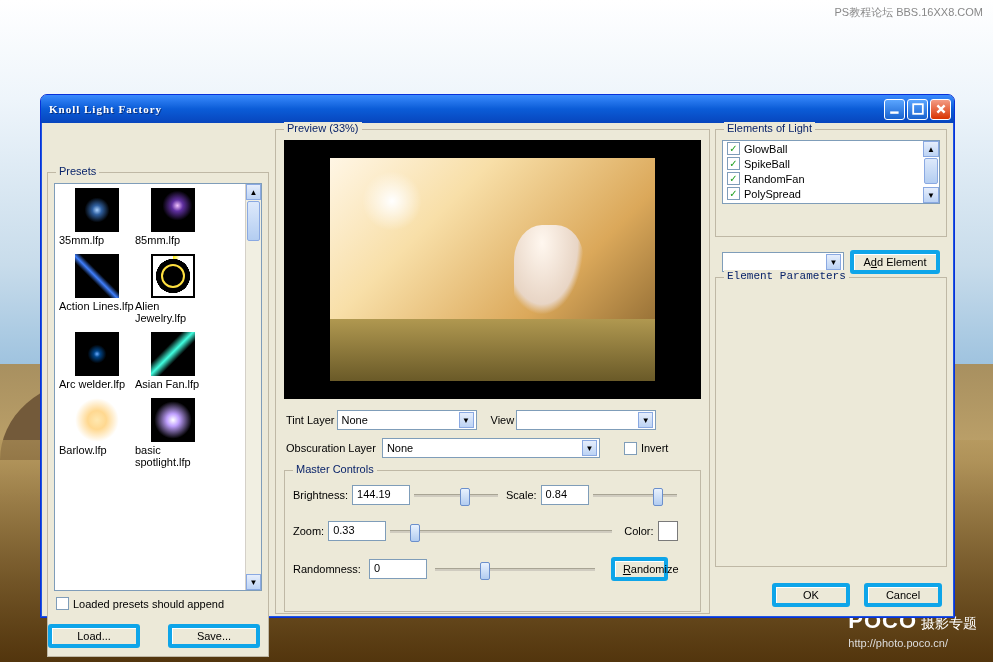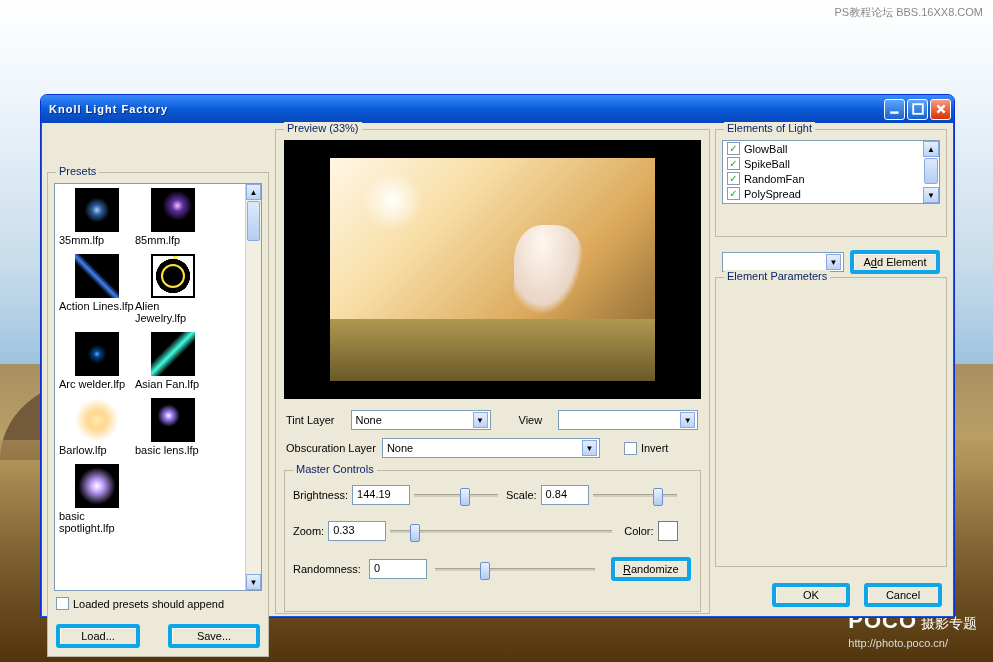--- a/index.html
+++ b/index.html
@@ -18,37 +18,37 @@
 .watermark2 b{font-size:22px;letter-spacing:1px;}
 
 .window{
   position:absolute;left:40px;top:94px;width:915px;height:524px;
   background:#ece9d8;border:1px solid #0831d9;border-radius:7px 7px 0 0;
   box-shadow:0 0 0 1px #1e55e0 inset;
 }
 .titlebar{
   height:28px;background:linear-gradient(to bottom,#3a8bfd 0%,#0b5cd7 50%,#0745bd 100%);
   border-radius:6px 6px 0 0;display:flex;align-items:center;padding:0 3px 0 8px;
-  color:#fff;font-weight:bold;font-family:Liberation Sans, sans-serif;letter-spacing:1px;
+  color:#fff;font-weight:bold;font-family:Liberation Serif, serif;letter-spacing:1px;
 }
 .titlebar .title{flex:1;text-shadow:1px 1px 0 #0a2f7a;}
 .titlebar .wbtn{width:21px;height:21px;margin-left:2px;border:1px solid #fff;border-radius:3px;display:flex;align-items:center;justify-content:center;font-weight:bold;font-family:Arial;cursor:default;}
 .wbtn.min,.wbtn.max{background:linear-gradient(to bottom,#5aa5ff,#1963cf);}
 .wbtn.close{background:linear-gradient(to bottom,#f39c85,#d93300);}
 .wbtn svg{width:12px;height:12px;}
 
 .content{position:absolute;top:30px;left:4px;right:4px;bottom:4px;}
 
 .groupbox{border:1px solid #bfb8a5;position:absolute;background:#ece9d8;}
 .groupbox>.legend{position:absolute;top:-8px;left:8px;background:#ece9d8;padding:0 3px;color:#0a246a;}
 
 .presets{left:2px;top:4px;width:222px;height:485px;margin-top:43px;}
 .preview{left:230px;top:4px;width:435px;height:485px;text-decoration:underline;}
 .elements{left:670px;top:4px;width:232px;height:108px;}
-.elemparams{left:670px;top:152px;width:232px;height:290px;}
+.elemparams{left:670px;top:152px;width:232px;height:290px;font-family:Liberation Mono, monospace;}
 
 .preset-scroll{position:absolute;top:10px;left:6px;right:6px;height:408px;background:#fff;border:1px solid #7f9db9;overflow:hidden;}
 .preset-grid{display:flex;flex-wrap:wrap;gap:0;padding:4px;}
 .preset-item{width:76px;text-align:left;margin-bottom:8px;}
 .preset-thumb{width:44px;height:44px;background:#000;margin:0 auto 2px;display:flex;align-items:center;justify-content:center;}
 .preset-label{font-size:11px;line-height:12px;word-break:break-word;}
 .preset-scroll .scrollbar{position:absolute;top:0;right:0;bottom:0;width:16px;background:#f1efe2;border-left:1px solid #d4d0c8;}
 .scrollbar .sbtn{height:16px;background:linear-gradient(#e6eefc,#bcd3f4);border:1px solid #8aa9e2;display:flex;align-items:center;justify-content:center;font-size:8px;}
 .scrollbar .thumb{position:absolute;top:17px;left:1px;right:1px;height:40px;background:linear-gradient(#dde9fb,#b3cdf1);border:1px solid #8aa9e2;border-radius:2px;}
 
@@ -154,53 +154,49 @@
             </div>
             <div class="preset-item">
               <div class="preset-thumb th-asian"></div>
               <div class="preset-label">Asian Fan.lfp</div>
             </div>
             <div class="preset-item">
               <div class="preset-thumb th-barlow"></div>
               <div class="preset-label">Barlow.lfp</div>
             </div>
             <div class="preset-item">
-              <div class="preset-thumb th-basiclens"></div>
-              <div class="preset-label">basic lens.lfp</div>
-            </div>
-            <div class="preset-item">
               <div class="preset-thumb th-basicspot"></div>
               <div class="preset-label">basic spotlight.lfp</div>
             </div>
           </div>
         <div class="scrollbar">
           <div class="sbtn">▲</div>
           <div class="thumb"></div>
           <div class="sbtn" style="position:absolute;bottom:0;left:0;right:0">▼</div>
         </div>
       </div>
       <div style="position:absolute;left:8px;top:424px" class="checkbox">
         <span class="box"></span>
         <span>Loaded presets should append</span>
       </div>
-      <div class="btn" style="position:absolute;left:8px;bottom:8px;width:84px">Load...</div>
+      <div class="btn" style="position:absolute;left:0;bottom:8px;width:92px">Load...</div>
       <div class="btn" style="position:absolute;right:8px;bottom:8px;width:92px">Save...</div>
     </div>
 
     <div class="groupbox preview">
       <span class="legend">Preview (33%)</span>
       <div class="preview-img">
         <div class="inner">
             <div class="sun"></div>
             <div class="figure"></div>
             <div class="grass"></div>
           </div>
       </div>
 
-      <div style="position:absolute;top:280px;left:10px;display:flex;align-items:center;gap:16px">
+      <div style="position:absolute;top:280px;left:10px;display:flex;align-items:center;gap:2px">
         <span>Tint Layer</span>
         <div class="drop" style="width:140px">
           <span>None</span>
           <span class="caret">▼</span>
         </div>
         <span style="margin-left:12px">View</span>
         <div class="drop" style="width:140px">
           <span></span>
           <span class="caret">▼</span>
         </div>
@@ -247,21 +243,21 @@
           <div style="width:20px;height:20px;background:#fff;border:1px solid #7a7a7a"></div>
         </div>
 
         <div style="position:absolute;top:86px;left:8px;display:flex;align-items:center;gap:8px">
           <span>Randomness:</span>
           <div class="edit" style="width:58px">0</div>
           <div class="slider" style="width:160px">
               <div class="track"></div>
               <div class="hthumb" style="left:45px"></div>
             </div>
-          <div class="btn" style="width:80px;margin-left:8px"><span class="und">R</span><span>andomize</span></div>
+          <div class="btn" style="width:57px;margin-left:8px"><span class="und">R</span><span>andomize</span></div>
         </div>
       </div>
     </div>
 
     <div class="groupbox elements">
       <span class="legend">Elements of Light</span>
       <div class="elem-list" style="bottom:auto;height:64px">
         <div id="elem-rows" style="position:absolute;top:0;left:0;right:16px;">
             <div class="row">
               <span class="checkbox">

